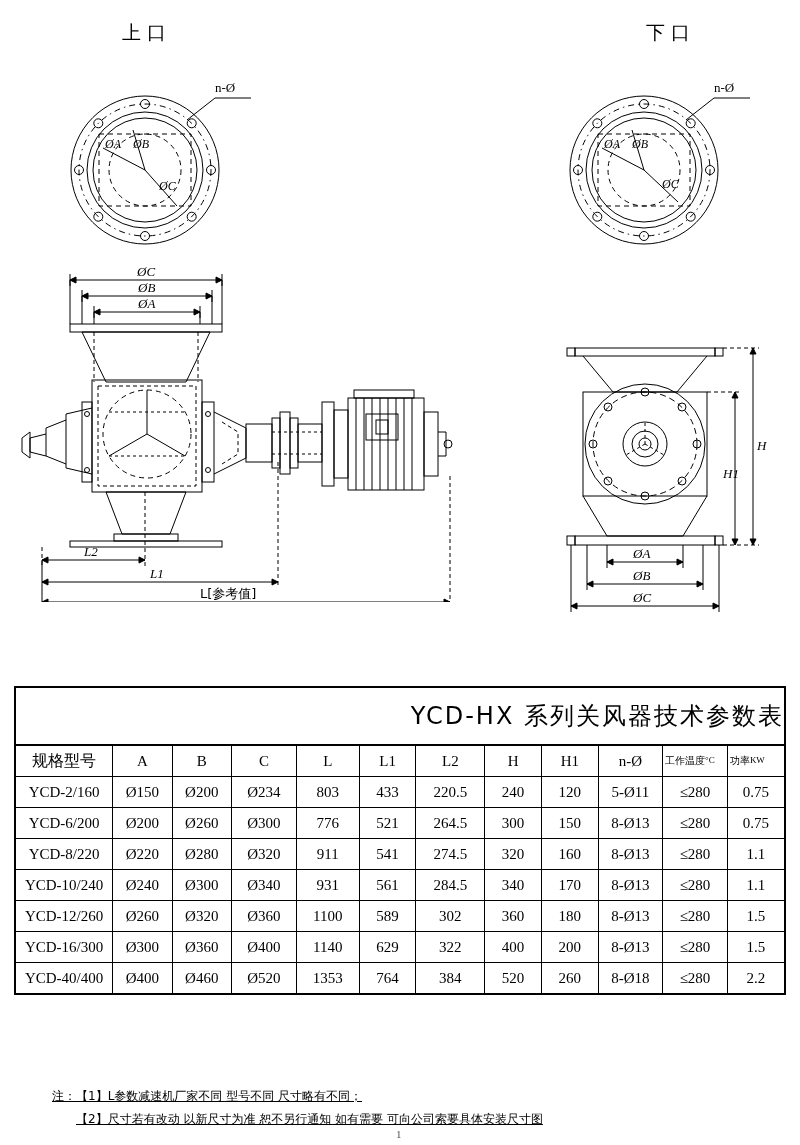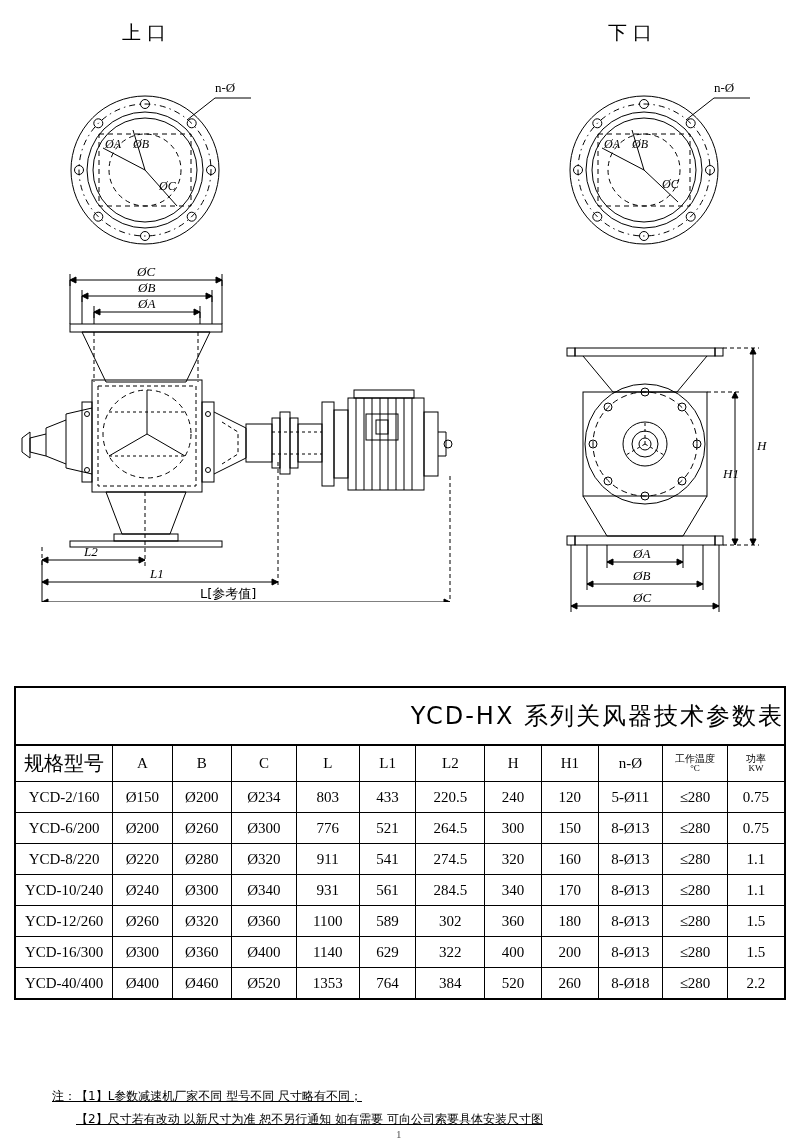--- a/index.html
+++ b/index.html
@@ -26,38 +26,38 @@
   caption{
     caption-side:top;
     font-family:"DejaVu Sans", sans-serif;
     font-size:24px;letter-spacing:2px;padding:12px 0 12px 0;
     border:2px solid #000;border-bottom:none;text-align:right;
   }
   th,td{
     text-align:center;font-size:15px;padding:4px 2px;height:22px;
   }
   th{font-weight:normal;}
-  .hdr-cn{font-family:"DejaVu Sans", sans-serif;font-size:20px;}
-  .stack{display:flex;flex-direction:column;line-height:1.05;align-items:center;}
+  .hdr-cn{font-family:"DejaVu Sans", sans-serif;font-size:16px;}
+  .stack{display:flex;flex-direction:row;line-height:1.05;align-items:center;}
   .stack .s1{font-family:"DejaVu Sans", sans-serif;font-size:10px;}
   .stack .s2{font-size:9px;}
   td.model{margin-left:44px;}
   .notes{
     position:absolute;left:52px;top:1085px;font-size:12px;
     font-family:"DejaVu Sans", sans-serif;line-height:1.9;text-decoration:underline;
   }
   .pagenum{position:absolute;left:396px;top:1128px;font-size:11px;color:#555;}
 </style>
 </head>
 <body>
 
 <div class="page">
 
   <div class="view-title" style="left:122px;top:20px;">上口</div>
-  <div class="view-title" style="left:608px;top:20px;">下口</div>
+  <div class="view-title" style="left:646px;top:20px;">下口</div>
 
   <div style="position:absolute;left:55px;top:70px;">
     <svg width="230" height="190" viewBox="0 0 230 190">
       <g fill="none" stroke="#000" stroke-width="1">
         <circle cx="90" cy="100" r="74"></circle>
         <circle cx="90" cy="100" r="66" stroke-dasharray="6 4 1.5 4"></circle>
         <circle cx="90" cy="100" r="58"></circle>
         <circle cx="90" cy="100" r="52"></circle>
         <circle cx="90" cy="100" r="36" stroke-dasharray="5 4"></circle>
 

